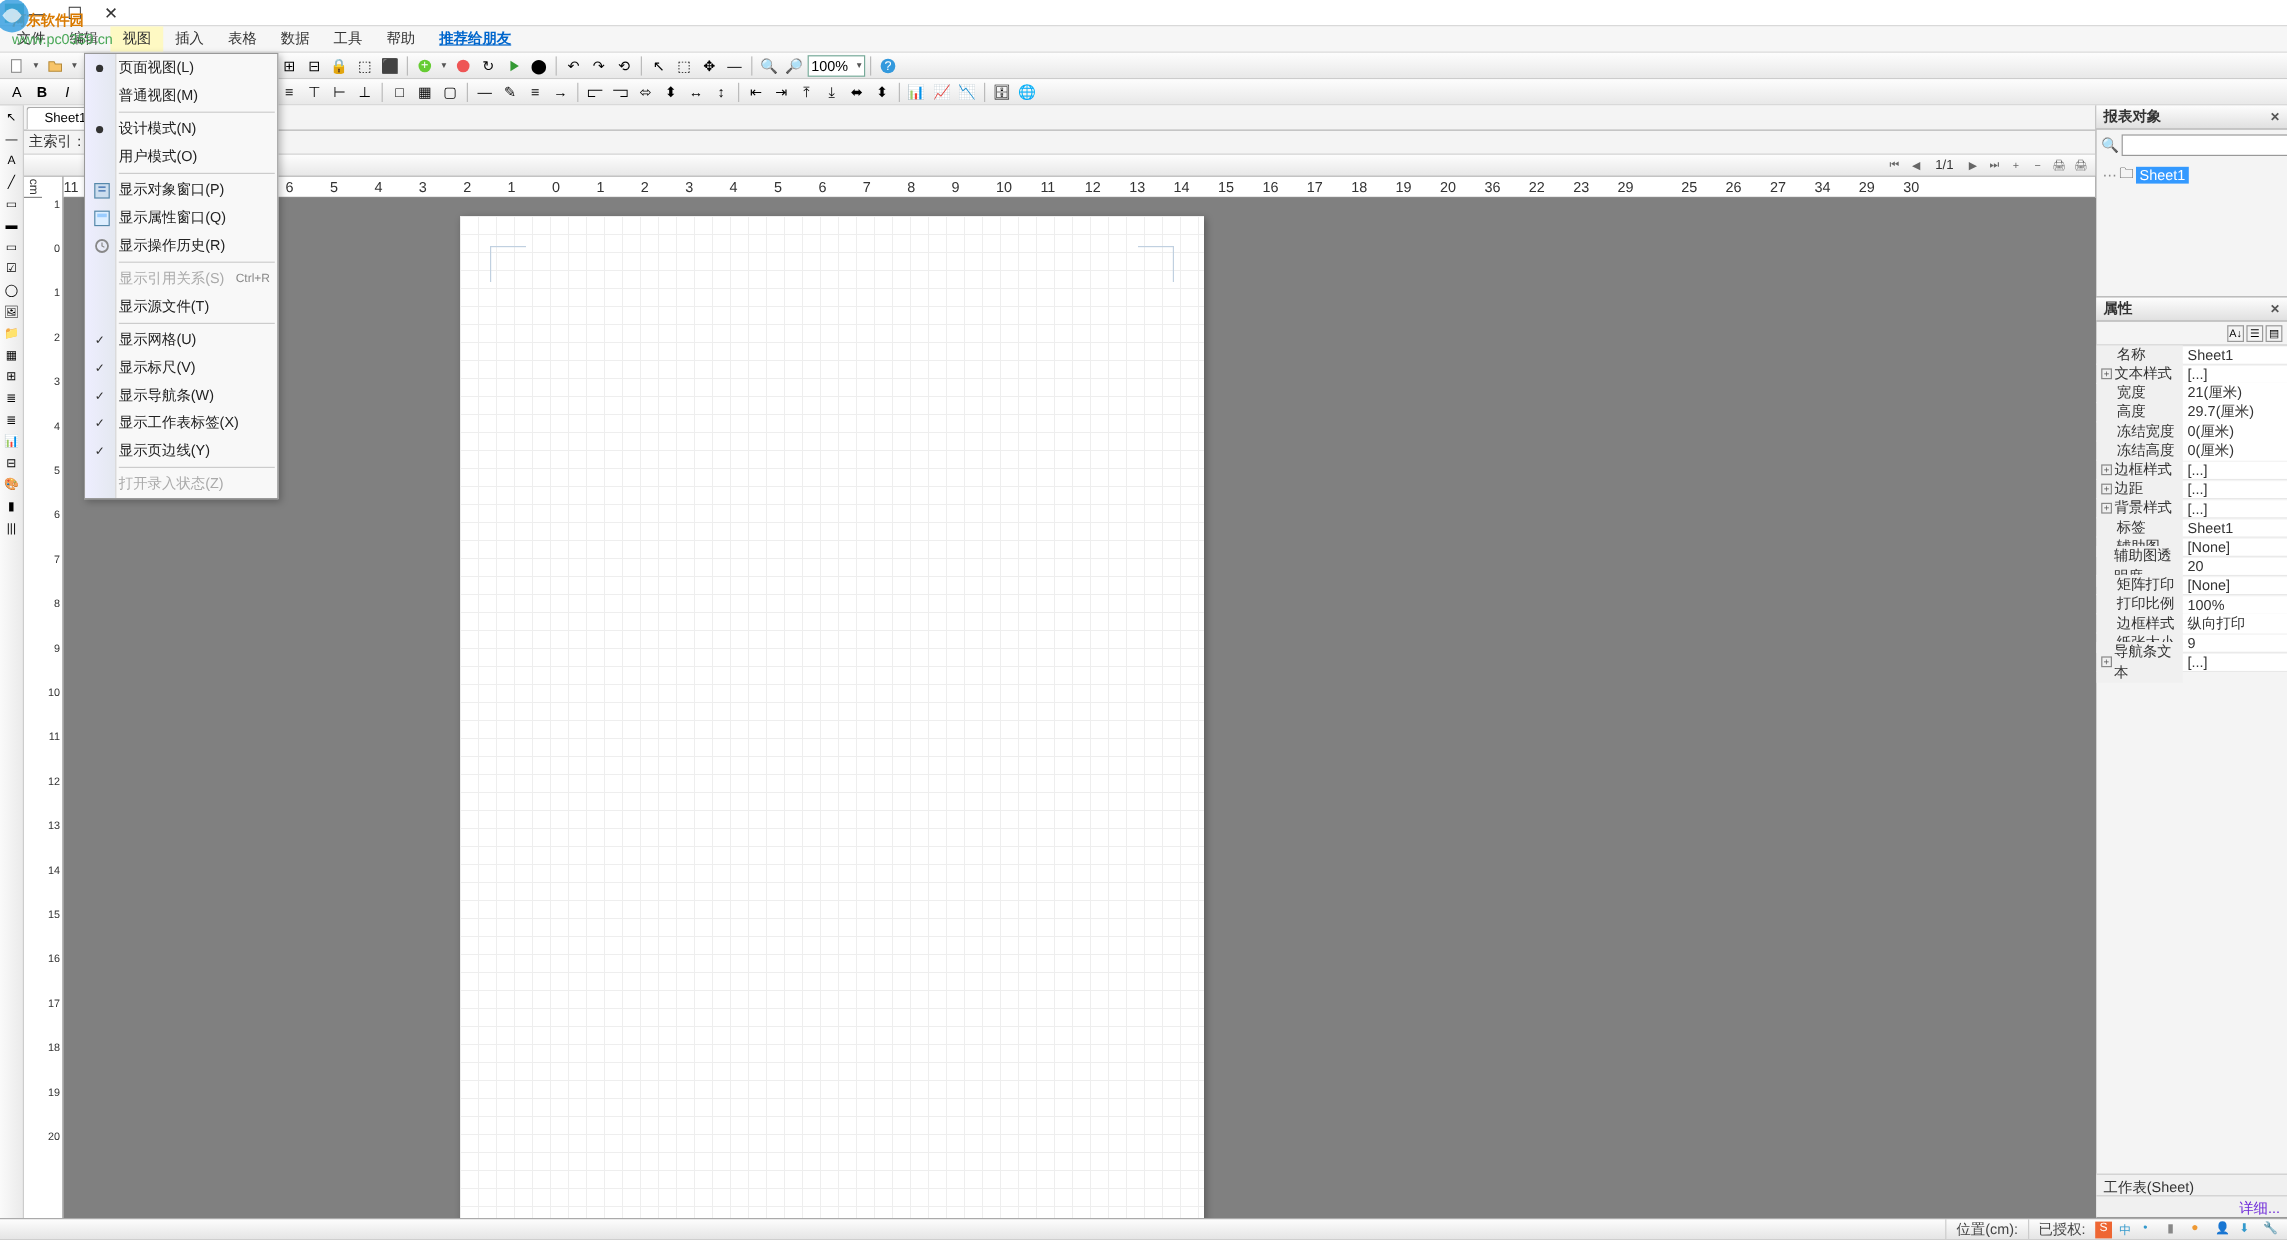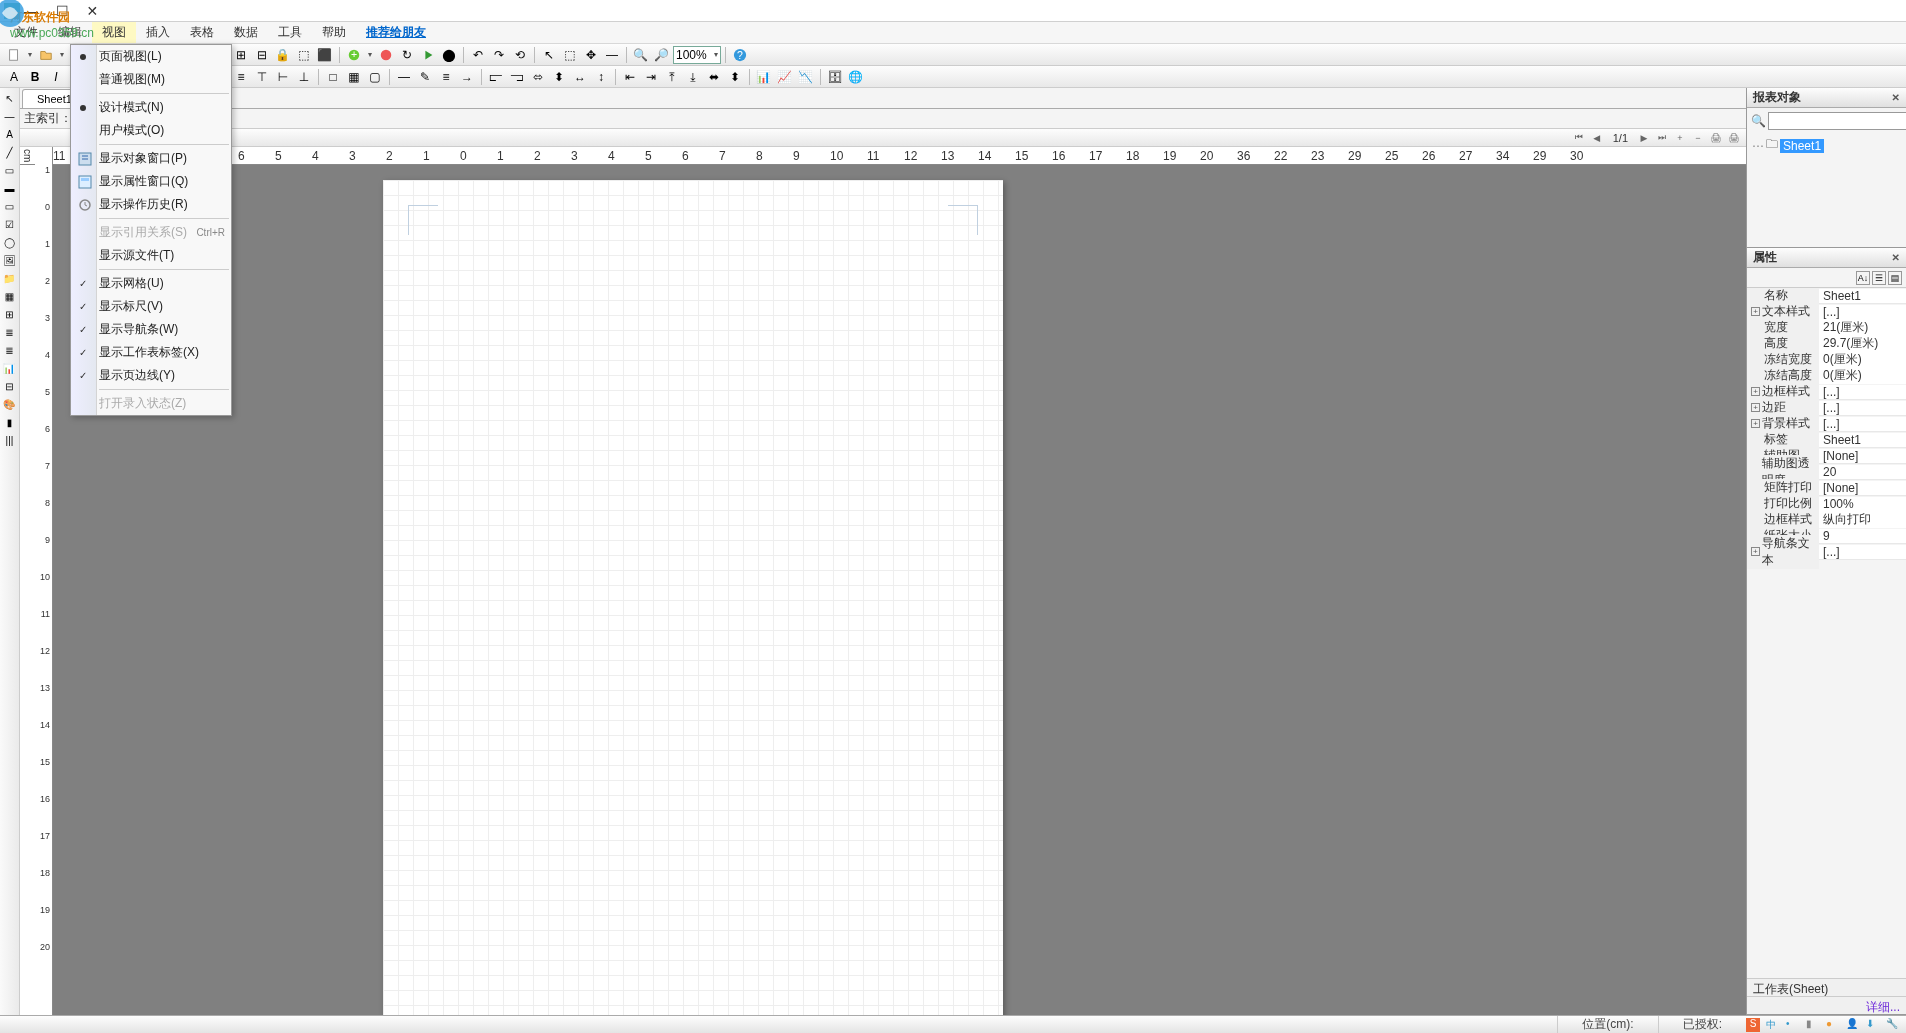--- a/index.html
+++ b/index.html
@@ -53,21 +53,21 @@
 .propgrid{flex:1;overflow:auto;font-size:11px}
 .proptools{height:20px;display:flex;justify-content:flex-end;align-items:center;gap:2px;padding:0 4px;border-bottom:1px solid #ccc}
 .proptools span{width:14px;height:14px;border:1px solid #999;font-size:9px;display:flex;align-items:center;justify-content:center;cursor:pointer}
 .proprow{display:flex;border-bottom:1px solid #e8e8e8;height:16px;align-items:center}
 .propkey{width:72px;padding-left:4px;color:#333;display:flex;align-items:center;gap:2px;background:#f0f0f0}
 .propkey .exp{width:9px;height:9px;border:1px solid #888;font-size:8px;line-height:7px;text-align:center;color:#555}
 .propval{flex:1;padding-left:4px;color:#333;background:#fff}
 .panelfoot{height:18px;background:#f0f0f0;border-top:1px solid #ccc;padding:2px 6px;font-size:11px;color:#333;display:flex}
 .panelfoot .detail{margin-left:auto;color:#6d28d9;cursor:pointer}
 .statusbar{position:absolute;bottom:0;left:0;right:0;height:18px;background:linear-gradient(#fdfdfd,#e4e4e4);border-top:1px solid #aaa;display:flex;align-items:center;font-size:11px;color:#444}
-.statusbar .seg{padding:0 24px;border-left:1px solid #ccc}
+.statusbar .seg{padding:0 8px;border-left:1px solid #ccc}
 .statusbar .tray{margin-left:auto;display:flex;gap:6px;padding-right:6px}
 .statusbar .tray span{width:14px;height:14px;font-size:10px}
 .dropdown{position:absolute;left:70px;top:44px;width:162px;background:#f8f8f8;border:1px solid #999;box-shadow:2px 2px 6px rgba(0,0,0,0.25);z-index:100}
 .dropdown .drow{height:23px;display:flex;align-items:center;padding:0 6px 0 28px;position:relative;cursor:pointer;font-size:11px;color:#222}
 .dropdown .drow.disabled{color:#aaa}
 .dropdown .drow .chk{position:absolute;left:8px;font-size:10px;color:#333}
 .dropdown .drow .bullet{position:absolute;left:9px;width:6px;height:6px;background:#333;border-radius:50%}
 .dropdown .drow .ico{position:absolute;left:6px;width:16px;height:16px;display:flex;align-items:center;justify-content:center}
 .dropdown .drow .shortcut{margin-left:auto;color:#888;font-size:10px}
 .dropdown .dsep{height:1px;background:#ccc;margin:2px 2px 2px 28px}
@@ -349,21 +349,21 @@
               <span style="width: 37px;">15</span>
               <span style="width: 37px;">16</span>
               <span style="width: 37px;">17</span>
               <span style="width: 37px;">18</span>
               <span style="width: 37px;">19</span>
               <span style="width: 37px;">20</span>
               <span style="width: 37px;">36</span>
               <span style="width: 37px;">22</span>
               <span style="width: 37px;">23</span>
               <span style="width: 37px;">29</span>
-              <span style="width: 37px;">25</span>
+              <span style="width: 37px; margin-left: 16px;">25</span>
               <span style="width: 37px;">26</span>
               <span style="width: 37px;">27</span>
               <span style="width: 37px;">34</span>
               <span style="width: 37px;">29</span>
               <span style="width: 37px;">30</span>
             </div>
         </div>
         <div class="canvas">
           <div class="page">
             <div class="grid"></div>

